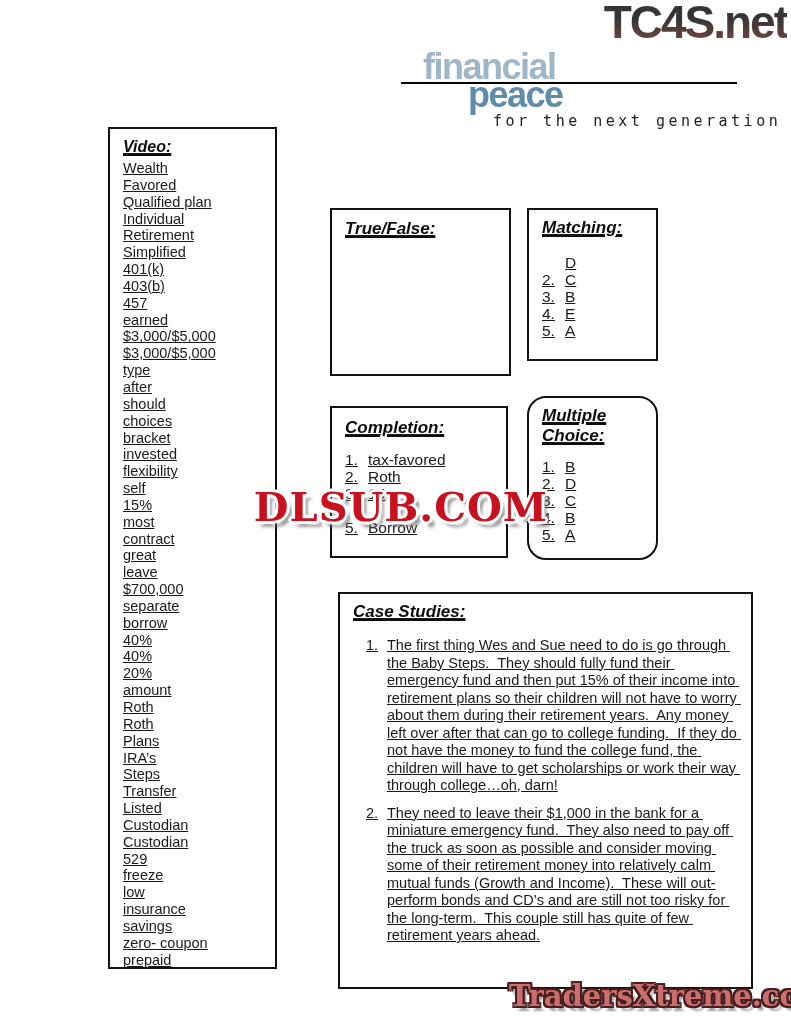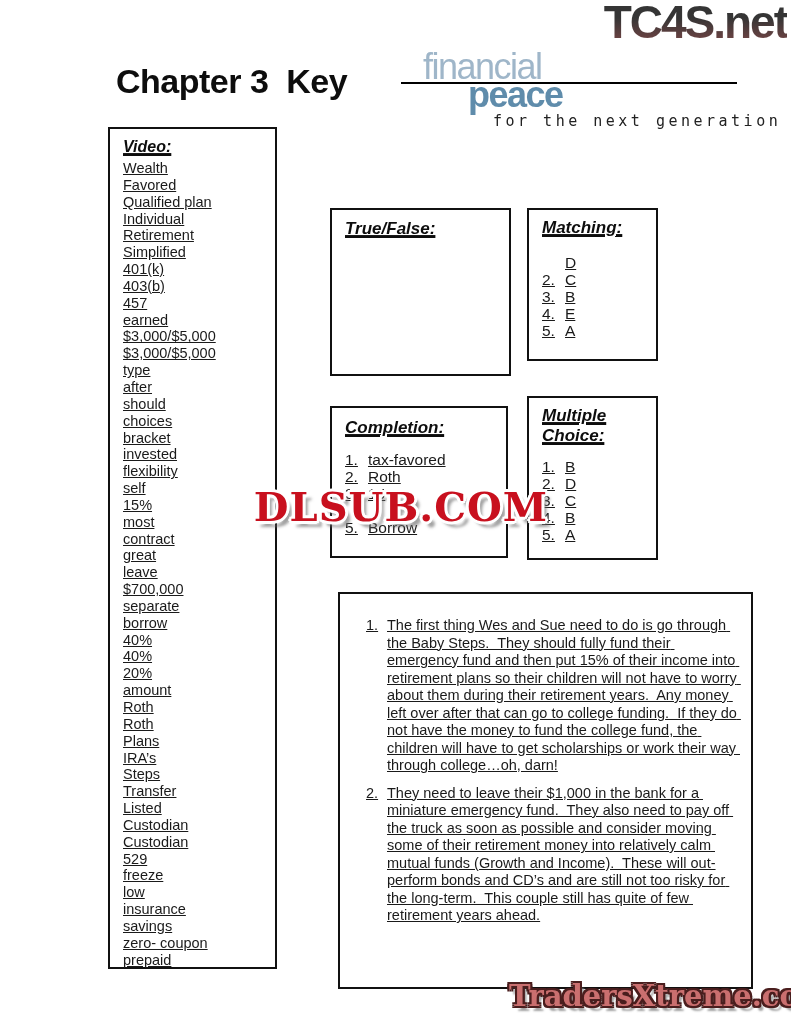--- a/index.html
+++ b/index.html
@@ -15,21 +15,21 @@
     background:linear-gradient(to bottom, var(--tc4s-top) 42%, var(--tc4s-bottom) 96%);
     -webkit-background-clip:text; background-clip:text; color:transparent;
   }
   .title {
     position:absolute; left:116px; top:62px; margin:0;
     font-size:34px; font-weight:bold; letter-spacing:-0.5px; white-space:pre; color:#0d0d0d;
   }
   .logo-rule { position:absolute; left:401px; top:82px; width:336px; height:2px; background:#000; z-index:1; }
   .logo-financial {
     position:absolute; left:423px; top:49px; z-index:2;
-    font-size:36px; line-height:36px; font-weight:normal; letter-spacing:-1.5px;
+    font-size:36px; line-height:36px; font-weight:bold; letter-spacing:-1.5px;
     color:var(--logo-financial);
   }
   .logo-peace {
     position:absolute; left:468px; top:77px; z-index:2;
     font-size:36px; line-height:36px; font-weight:bold; letter-spacing:-1.5px;
     color:var(--logo-peace);
   }
   .logo-tagline {
     position:absolute; left:493px; top:112px;
     font-family:"DejaVu Sans Mono", monospace; font-size:15px; letter-spacing:3.5px; color:#222;
@@ -50,21 +50,21 @@
 
   .tf-box { left:330px; top:208px; width:181px; height:168px; padding:9px 0 0 13px; }
 
   .matching-box { left:527px; top:208px; width:131px; height:153px; padding:8px 0 0 13px; }
   .matching-box .answer-list { margin-top:16px; }
 
   .completion-box { left:330px; top:406px; width:178px; height:152px; padding:10px 0 0 13px; }
   .completion-box .answer-list { margin-top:13px; }
   .completion-box .num { width:24px; }
 
-  .mc-box { left:527px; top:396px; width:131px; height:164px; padding:8px 14px 0 13px; }
+  .mc-box { left:527px; top:396px; width:131px; height:164px; padding:8px 14px 0 13px;border-radius:19px; }
   .mc-box .answer-list { margin-top:12px; }
 
   .answer-list { }
   .answer-row { display:flex; font-size:15.5px; line-height:17px; min-height:17px; }
   .answer-row .num { width:23px; flex:none; }
   .answer-row .ans { }
 
   .case-box { left:338px; top:592px; width:415px; height:397px; padding:8px 12px 0 13px; }
   .case-list { margin-top:15px; }
   .case-item { display:flex; margin-bottom:10px; }
@@ -94,21 +94,20 @@
     margin-left: 33px;
   }
 </style>
 </head>
 <body>
 
 <div class="page">
 
   <div class="tc4s">TC4S.net</div>
 
-  <h1 class="title">Chapter 3  Key</h1>
 
   <div class="logo-rule"></div>
   <div class="logo-financial">financial</div>
   <div class="logo-peace">peace</div>
   <div class="logo-tagline">for the next generation</div>
 
   <div class="box video-box">
     <div class="heading">Video:</div>
     <div class="video-list">
         <div class="video-line">Wealth</div>
@@ -238,20 +237,21 @@
           <span class="ans">B</span>
         </div>
         <div class="answer-row">
           <span class="num">5.</span>
           <span class="ans">A</span>
         </div>
       </div>
   </div>
 
   <div class="box case-box">
+    <div class="heading">Case Studies:</div>
     <div class="case-list">
         <div class="case-item">
           <span class="case-num">1.</span>
           <div class="case-text">The first thing Wes and Sue need to do is go through the Baby Steps.  They should fully fund their emergency fund and then put 15% of their income into retirement plans so their children will not have to worry about them during their retirement years.  Any money left over after that can go to college funding.  If they do not have the money to fund the college fund, the children will have to get scholarships or work their way through college…oh, darn!</div>
         </div>
         <div class="case-item">
           <span class="case-num">2.</span>
           <div class="case-text">They need to leave their $1,000 in the bank for a miniature emergency fund.  They also need to pay off the truck as soon as possible and consider moving some of their retirement money into relatively calm mutual funds (Growth and Income).  These will out-perform bonds and CD’s and are still not too risky for the long-term.  This couple still has quite of few retirement years ahead.</div>
         </div>
       </div>

